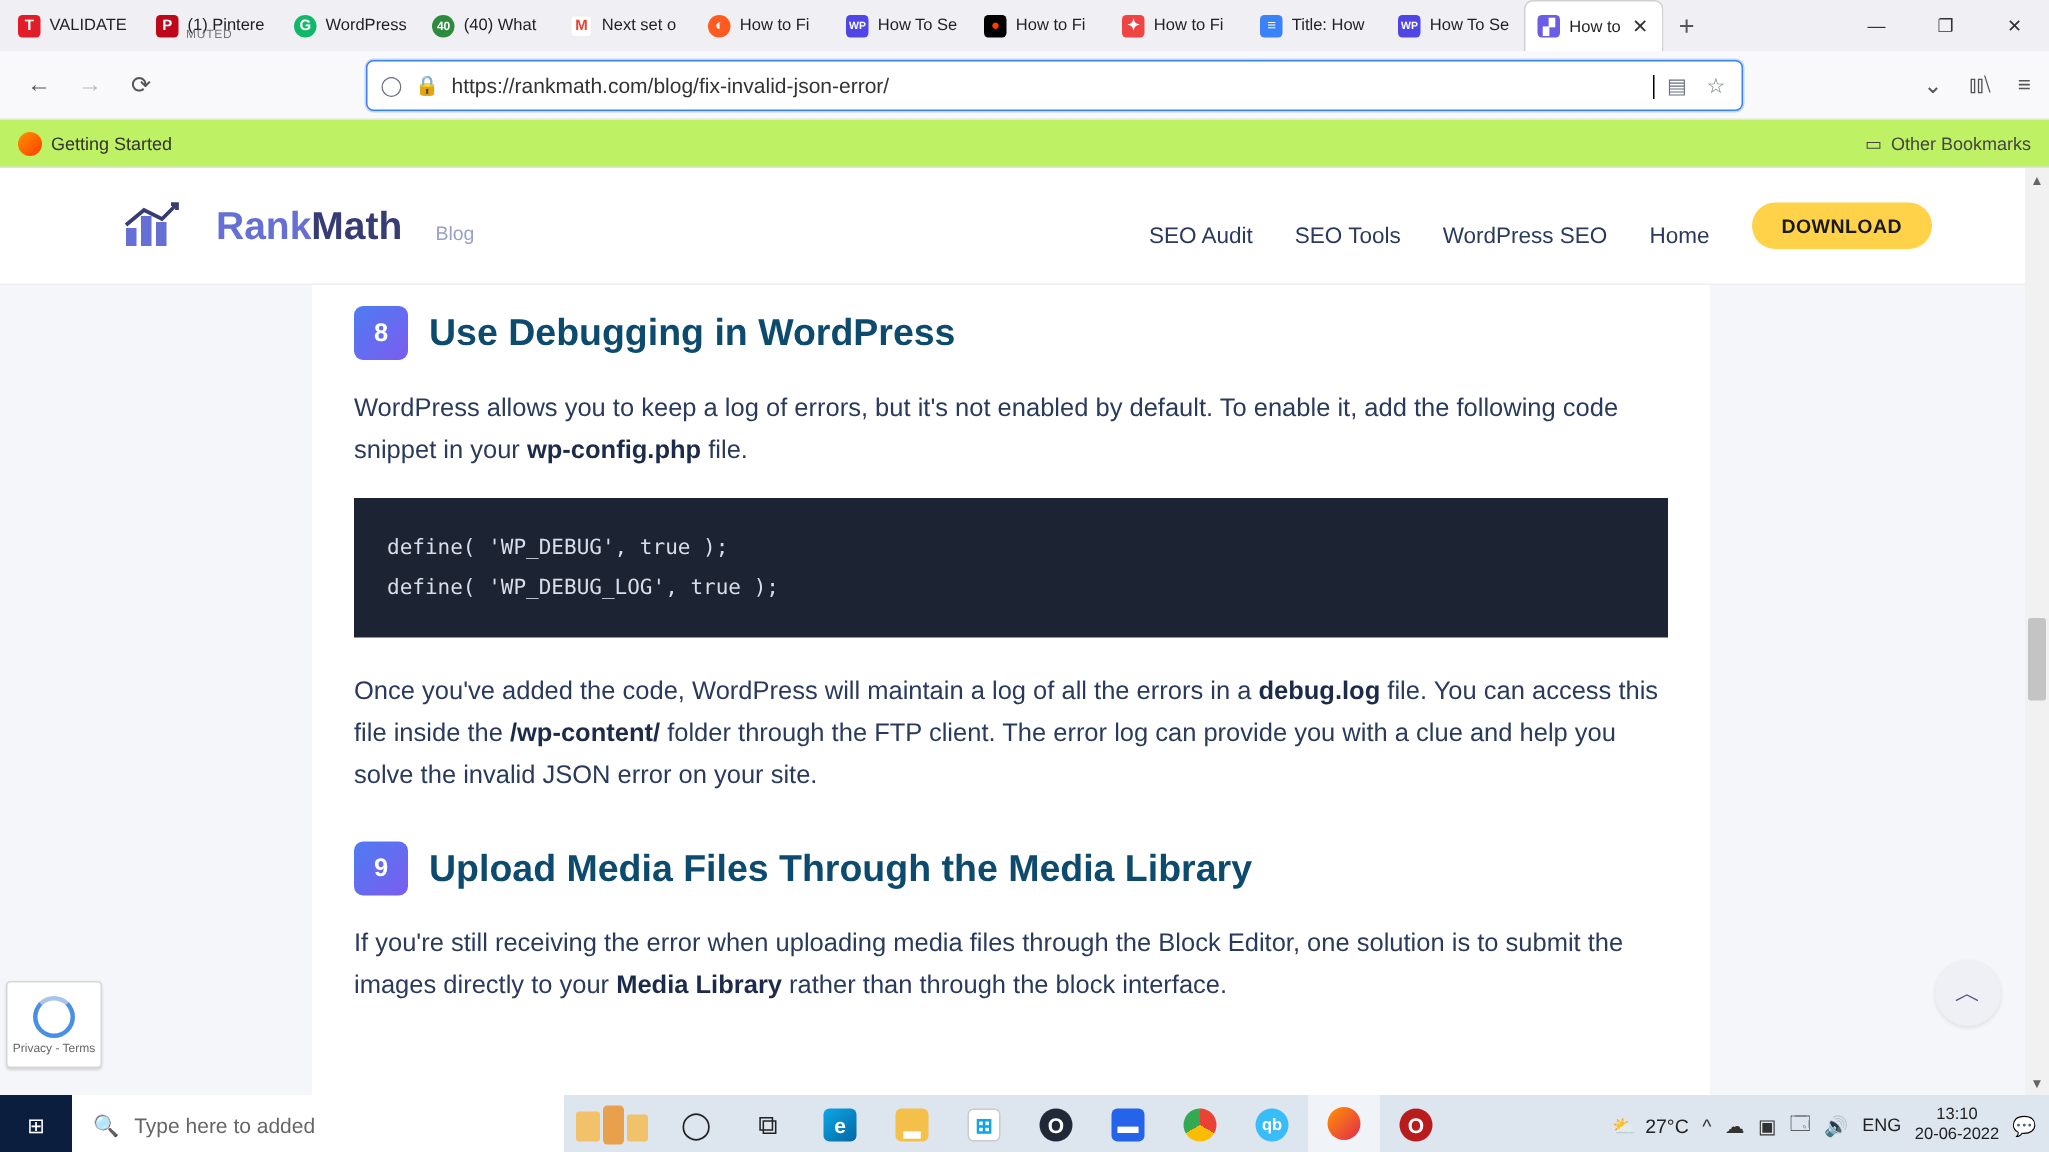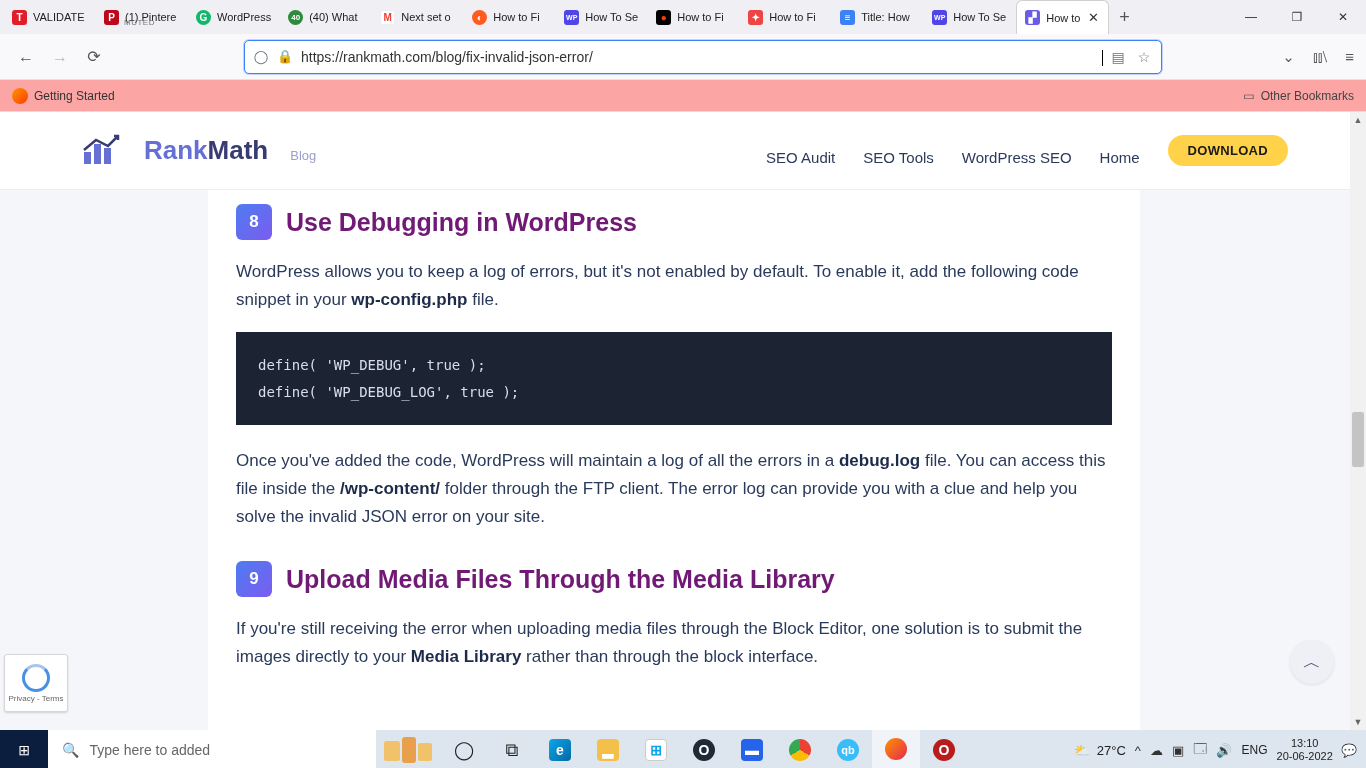--- a/index.html
+++ b/index.html
@@ -19,38 +19,38 @@
 .toolbar{height:46px;background:#f9f9fb;display:flex;align-items:center;padding:0 12px;gap:6px;border-bottom:1px solid #e4e4e4}
 .navbtn{width:28px;height:28px;display:flex;align-items:center;justify-content:center;color:#555;font-size:16px}
 .navbtn.dis{color:#bbb}
 .url-wrap{flex:0 0 918px;margin-left:130px;height:34px;border:1px solid #3b82f6;border-radius:5px;background:#fff;display:flex;align-items:center;padding:0 8px;gap:8px;font-size:14px;color:#333;box-shadow:0 0 0 1px rgba(59,130,246,.3)}
 .url-wrap .shield,.url-wrap .lock{width:16px;height:16px;display:flex;align-items:center;justify-content:center;color:#6b7280;font-size:13px}
 .url-text{flex:1;position:relative}
 .url-text .caret{position:absolute;right:-2px;top:1px;width:1px;height:16px;background:#000}
 .url-wrap .reader,.url-wrap .star{width:18px;height:18px;display:flex;align-items:center;justify-content:center;color:#6b7280}
 .rt-ctrls{margin-left:auto;display:flex;gap:18px;color:#555;font-size:15px}
 
-.bm-bar{height:32px;background:#fca5a5;border-bottom:1px solid #e0e0e0;display:flex;align-items:center;padding:0 12px;font-size:12px;color:#333}
+.bm-bar{height:32px;background:#bef264;border-bottom:1px solid #e0e0e0;display:flex;align-items:center;padding:0 12px;font-size:12px;color:#333}
 .bm-item{display:flex;align-items:center;gap:6px}
 .bm-item .ff{width:16px;height:16px;border-radius:50%;background:linear-gradient(135deg,#ff9500,#ff3b00);display:flex;align-items:center;justify-content:center}
 .bm-right{margin-left:auto;display:flex;align-items:center;gap:6px;color:#444}
 
 .viewport{position:relative;height:618px;background:#f4f6fa;overflow:hidden}
 .page-header{height:78px;background:#fff;border-bottom:1px solid #eceef2;display:flex;align-items:center;padding:0 78px}
 .logo{display:flex;align-items:center;gap:16px}
 .logo .mark{width:50px;height:34px;display:flex;align-items:flex-end;justify-content:center}
 .logo .brand{font-size:26px;font-weight:600;color:#656fd4}
 .logo .brand b{color:#373c73;font-weight:700}
 .logo .sub{font-size:13px;color:#9aa0c9;margin-left:6px;position:relative;top:5px}
 .mainnav{margin-left:auto;display:flex;align-items:flex-end;gap:28px;font-size:15px;color:#2b3a5c;font-weight:500}
 .dlbtn{background:#ffd24a;color:#1a1a1a;padding:8px 20px;border-radius:18px;font-size:13px;font-weight:600;letter-spacing:.3px}
 .content-card{position:absolute;top:78px;left:208px;width:932px;background:#fff;bottom:0;padding:14px 28px 0 28px;color:#1f2b4a}
 .h2{display:flex;align-items:center;gap:14px;margin-top:0;margin-bottom:18px}
 .h2 .num{width:36px;height:36px;background:linear-gradient(135deg,#4e7cf0,#7b5cf0);color:#fff;display:flex;align-items:center;justify-content:center;border-radius:6px;font-size:17px;font-weight:700}
-.h2 .txt{font-size:25px;font-weight:800;color:#701a75}
+.h2 .txt{font-size:25px;font-weight:800;color:#0c4a6e}
 .para{font-size:17px;line-height:1.65;color:#2a3a5c;margin-bottom:18px}
 .para b{font-weight:700;color:#1d2b4b}
 .code{background:#1c2433;color:#d8dee9;font-family:Consolas,Menlo,monospace;font-size:14px;line-height:1.9;padding:20px 22px;margin-bottom:22px;white-space:pre}
 .h2.sec{margin-top:30px}
 
 .totop{position:absolute;right:32px;bottom:46px;width:44px;height:44px;border-radius:50%;background:#eef0f6;display:flex;align-items:center;justify-content:center;color:#4a5680;font-size:18px;box-shadow:0 1px 3px rgba(0,0,0,.1)}
 
 .recap{position:absolute;left:4px;bottom:18px;width:64px;height:58px;background:#fff;border:1px solid #d7d7d7;border-radius:3px;box-shadow:0 1px 2px rgba(0,0,0,.15);display:flex;flex-direction:column;align-items:center;justify-content:center;font-size:8px;color:#666}
 .recap .sw{width:28px;height:28px;border-radius:50%;border:3px solid #4a90e2;border-top-color:#a7c4ec;margin-bottom:2px}
 

